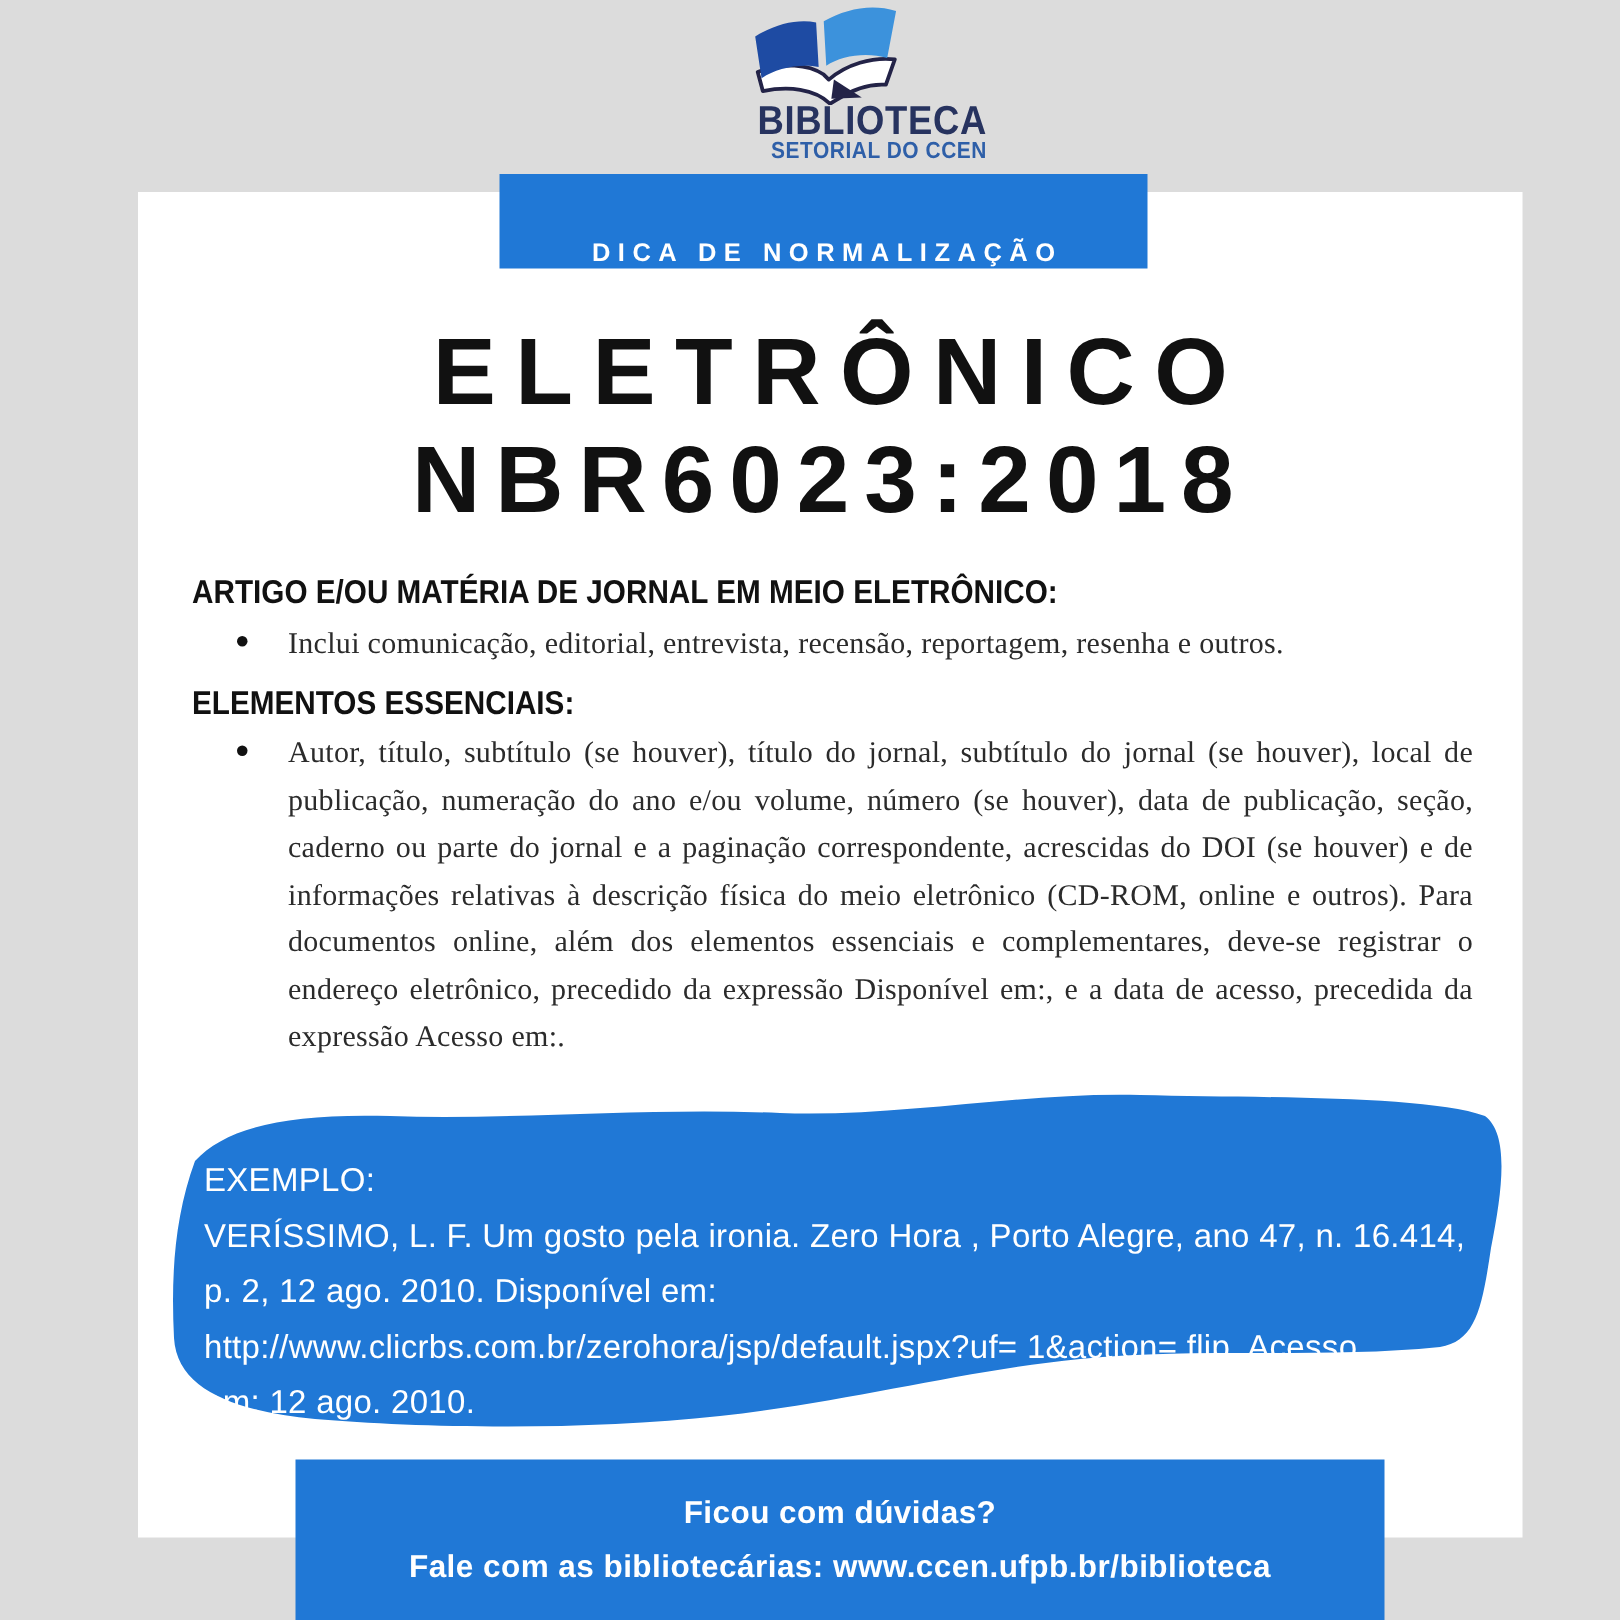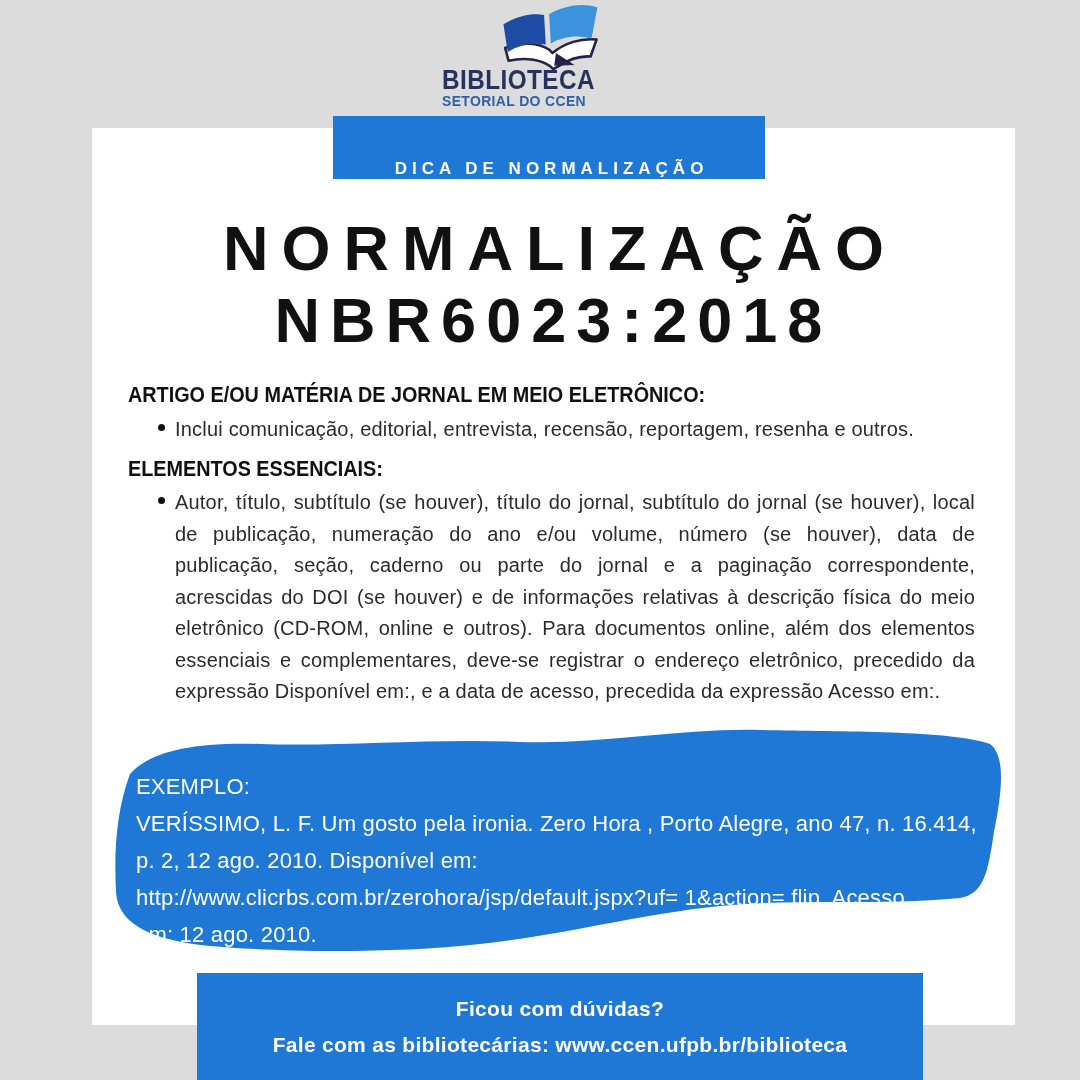--- a/index.html
+++ b/index.html
@@ -15,21 +15,21 @@
     --logo-blue: #2e5fa8;
   }
   * { margin:0; padding:0; box-sizing:border-box; }
   html,body { background:var(--bg); }
   .poster {
     position:relative; width:1080px; height:1080px;
     background:var(--bg); overflow:hidden;
     font-family:"Liberation Sans", sans-serif;
   }
   
-  .logo { position:absolute; left:430px; top:4px; width:240px; text-align:left; }
+  .logo { position:absolute; left:430px; top:4px; width:240px; text-align:right; }
   .logo svg { display:block; margin:0 auto; }
   .logo-title {
     font-weight:bold; font-size:27px; line-height:24px; color:var(--logo-navy);
     transform:scaleX(0.9); letter-spacing:0.5px; margin-top:-2px;
   }
   .logo-sub {
     font-weight:bold; font-size:15.5px; line-height:16px; color:var(--logo-blue);
     transform:scaleX(0.9); letter-spacing:0.4px; margin-top:1px;
   }
   
@@ -44,21 +44,21 @@
   .title { position:absolute; left:92px; top:212px; width:923px; text-align:center; color:var(--ink); font-weight:bold; }
   .title-l1 { font-size:63px; line-height:72px; letter-spacing:13px; padding-left:13px; }
   .title-l2 { font-size:63px; line-height:72px; letter-spacing:10px; }
   
   .sec-heading {
     position:absolute; left:128px; color:var(--ink); font-weight:bold; font-size:22px;
     transform:scaleX(0.9); transform-origin:left center; white-space:nowrap;
   }
   .h-artigo { top:382px; }
   .h-elementos { top:456px; }
-  .bullet-row { position:absolute; left:158px; display:flex; gap:10px; }
+  .bullet-row { position:absolute; left:158px; display:flex; gap:27px;font-family:Liberation Serif, serif; }
   .b-artigo { top:414px; width:824px; }
   .b-elementos { top:487px; width:824px; }
   .dot { flex:0 0 auto; width:7px; height:7px; border-radius:50%; background:var(--ink); margin-top:10px; }
   .bullet-text {
     font-size:20px; line-height:31.5px; color:var(--body-ink); letter-spacing:0.2px; width:800px;
   }
   .b-elementos .bullet-text { text-align:justify; }
   
   .example-blob { position:absolute; left:100px; top:722px; width:915px; height:235px; }
   .example-text {
@@ -96,21 +96,21 @@
     </span>
     <div class="logo-title">BIBLIOTECA</div>
     <div class="logo-sub">SETORIAL DO CCEN</div>
   </div>
 
   <div class="banner">
     <span class="banner-label">DICA DE NORMALIZAÇÃO</span>
   </div>
 
   <div class="title">
-    <div class="title-l1">NORMALIZAÇÃO</div>
+    <div class="title-l1">ELETRÔNICO</div>
     <div class="title-l2">NBR6023:2018</div>
   </div>
 
   <div class="sec-heading h-artigo">ARTIGO E/OU MATÉRIA DE JORNAL EM MEIO ELETRÔNICO:</div>
   <div class="bullet-row b-artigo">
     <span class="dot"></span>
     <div class="bullet-text">Inclui comunicação, editorial, entrevista, recensão, reportagem, resenha e outros.</div>
   </div>
 
   <div class="sec-heading h-elementos">ELEMENTOS ESSENCIAIS:</div>

